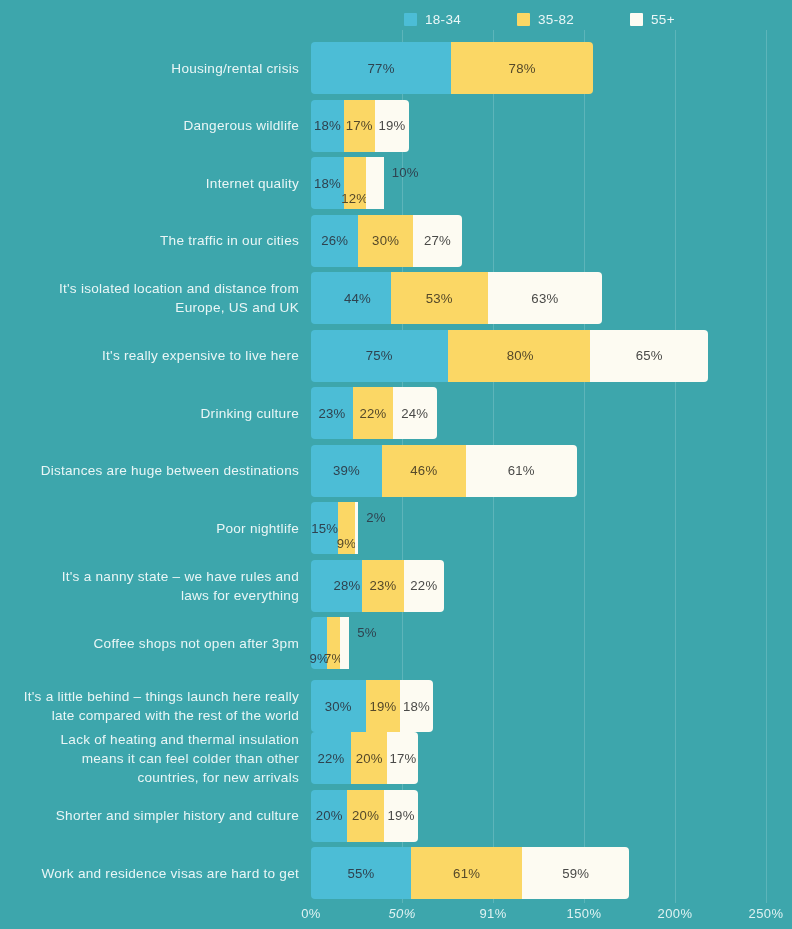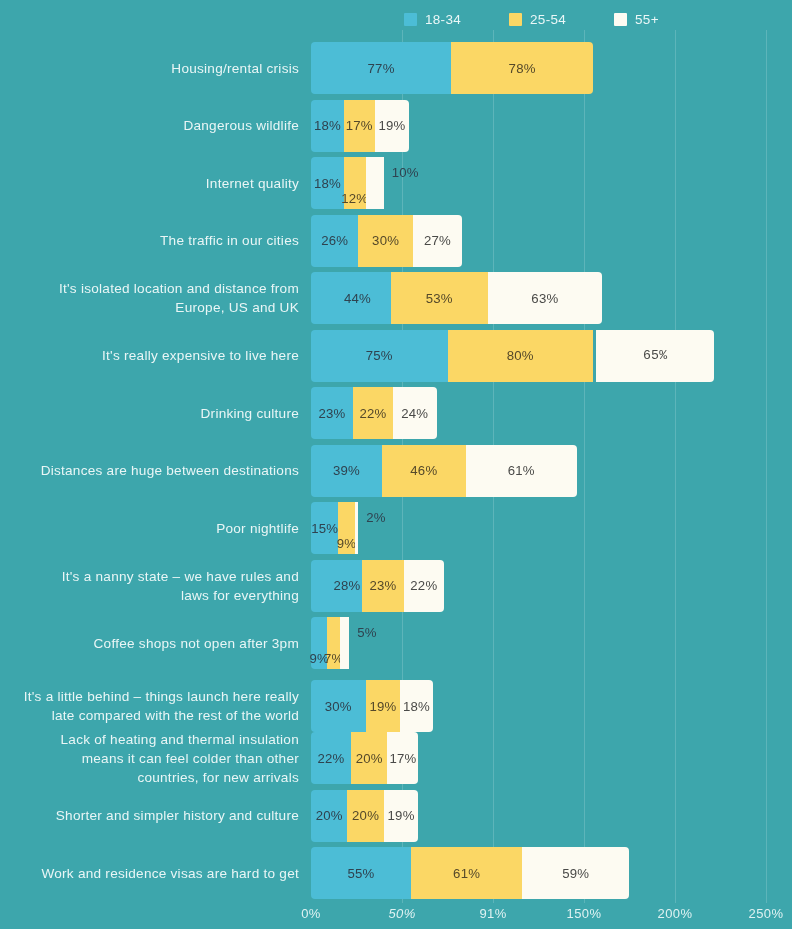--- a/index.html
+++ b/index.html
@@ -37,21 +37,21 @@
   .legend {
     position: absolute;
     top: 6px;
     left: 0;
     width: 792px;
     height: 26px;
     display: flex;
     justify-content: flex-start;
     align-items: center;
     padding-left: 404px;
-    gap: 4px;
+    gap: 12px;
   }
   .legend-item {
     display: flex;
     align-items: center;
     gap: 8px;
     margin-right: 44px;
   }
   .legend-swatch {
     width: 13px; height: 13px;
     border-radius: 1px;
@@ -164,21 +164,21 @@
       <div class="gridline" style="left: 766px;"></div>
     </div>
 
   <div class="legend">
       <div class="legend-item">
         <span class="legend-swatch" style="background: rgb(76, 189, 214);"></span>
         <span class="legend-label">18-34</span>
       </div>
       <div class="legend-item">
         <span class="legend-swatch" style="background: rgb(251, 215, 101);"></span>
-        <span class="legend-label">25-54</span>
+        <span class="legend-label">35-82</span>
       </div>
       <div class="legend-item">
         <span class="legend-swatch" style="background: rgb(253, 251, 242);"></span>
         <span class="legend-label">55+</span>
       </div>
     </div>
 
   <div class="plot">
       <div class="row" style="top: 42px; height: 52px;">
         <div class="row-label" style="top: 16.5px;">Housing/rental crisis</div>
@@ -249,21 +249,21 @@
       </div>
       <div class="row" style="top: 329.5px; height: 52px;">
         <div class="row-label" style="top: 16.5px;">It's really expensive to live here</div>
         <div class="bars" style="width: 400.4px;">
           <div class="seg seg-a" style="left: 0px; width: 136.5px;">
             <span class="seg-val">75%</span>
           </div>
           <div class="seg seg-b" style="left: 136.5px; width: 145.6px;">
             <span class="seg-val">80%</span>
           </div>
-          <div class="seg seg-c" style="left: 285px; width: 118.3px; font-family: Liberation Mono, monospace;">
+          <div class="seg seg-c" style="left: 279px; width: 118.3px;">
             <span class="seg-val">65%</span>
           </div>
         </div>
       </div>
       <div class="row" style="top: 387px; height: 52px;">
         <div class="row-label" style="top: 16.5px;">Drinking culture</div>
         <div class="bars" style="width: 125.58px;">
           <div class="seg seg-a" style="left: 0px; width: 41.86px;">
             <span class="seg-val">23%</span>
           </div>

